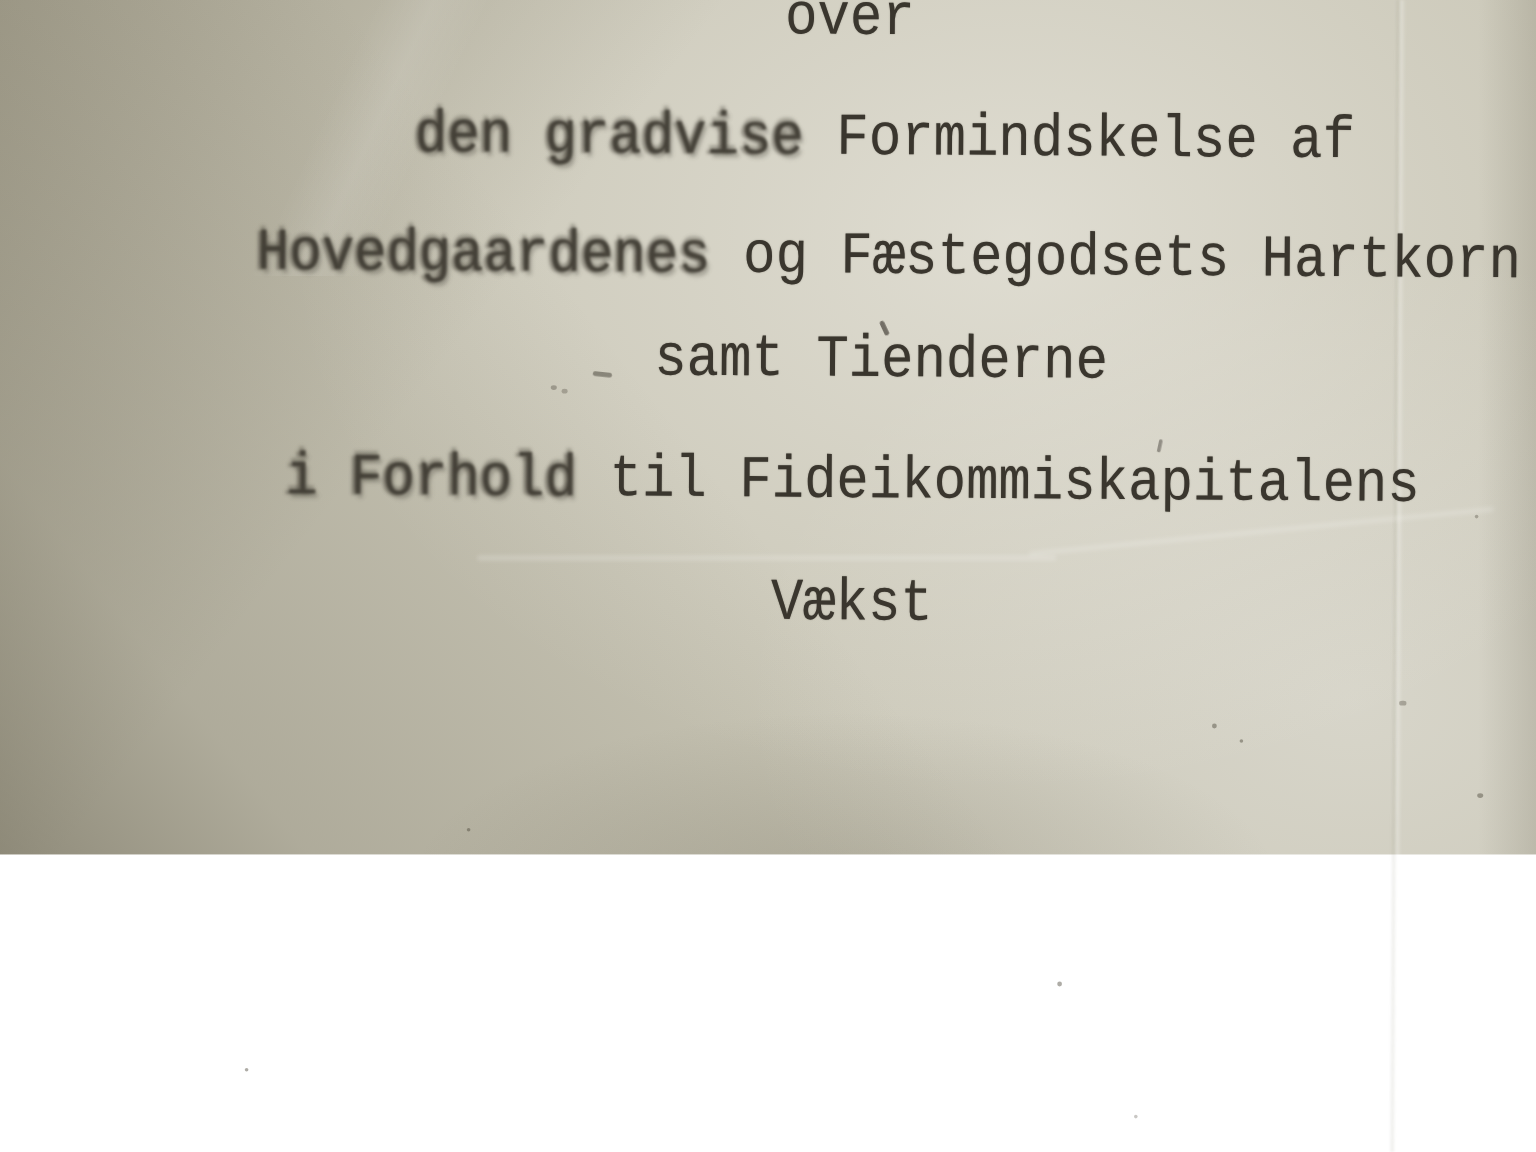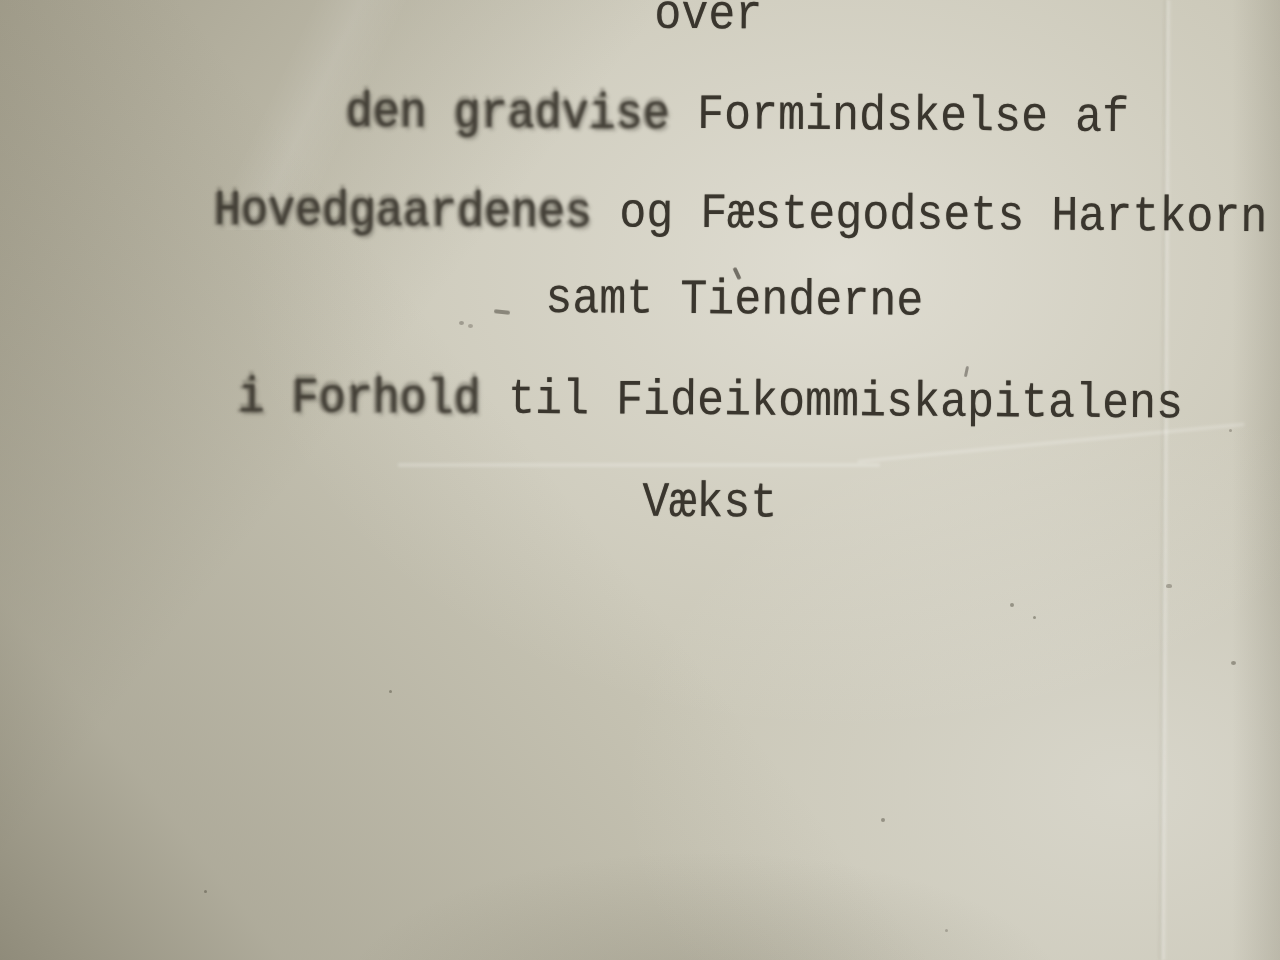--- a/index.html
+++ b/index.html
@@ -8,21 +8,21 @@
     width: 1280px;
     height: 960px;
     overflow: hidden;
     font-family: "Liberation Mono", "DejaVu Sans Mono", monospace;
   }
 
   
   .page {
     position: relative;
     width: 1280px;
-    height: 960px;
+    height: 712px;
     background-color: #c9c6b6;
     background-image:
       radial-gradient(ellipse 520px 210px at 55% 104%, rgba(95,90,72,0.22), rgba(95,90,72,0) 70%),
       linear-gradient(to left, rgba(105,100,82,0.20) 0px, rgba(105,100,82,0) 48px),
       linear-gradient(52deg,  rgba(96,91,73,0.55) 0%, rgba(96,91,73,0.25) 14%, rgba(96,91,73,0) 46%),
       linear-gradient(128deg, rgba(118,112,92,0.45) 0%, rgba(118,112,92,0) 33%),
       radial-gradient(ellipse 840px 640px at 66% 28%, rgba(241,239,232,0.55), rgba(241,239,232,0) 72%),
       radial-gradient(ellipse 720px 540px at 88% 82%, rgba(233,232,226,0.45), rgba(233,232,226,0) 70%);
   }
 

